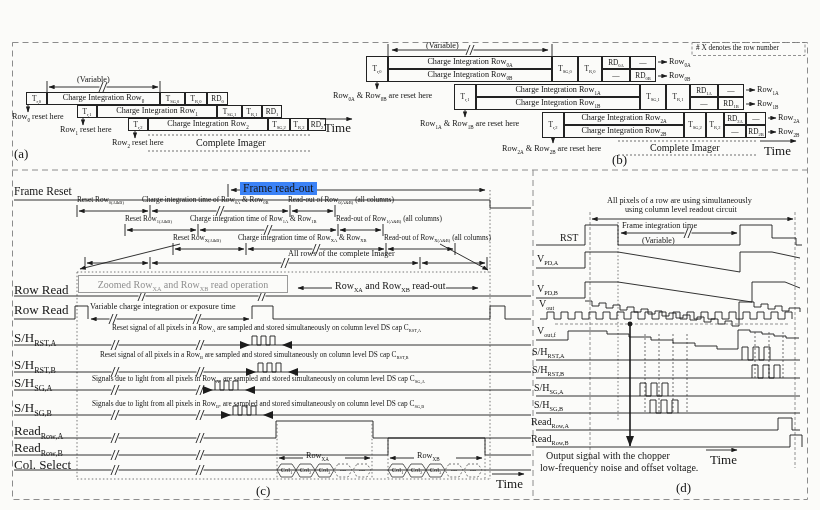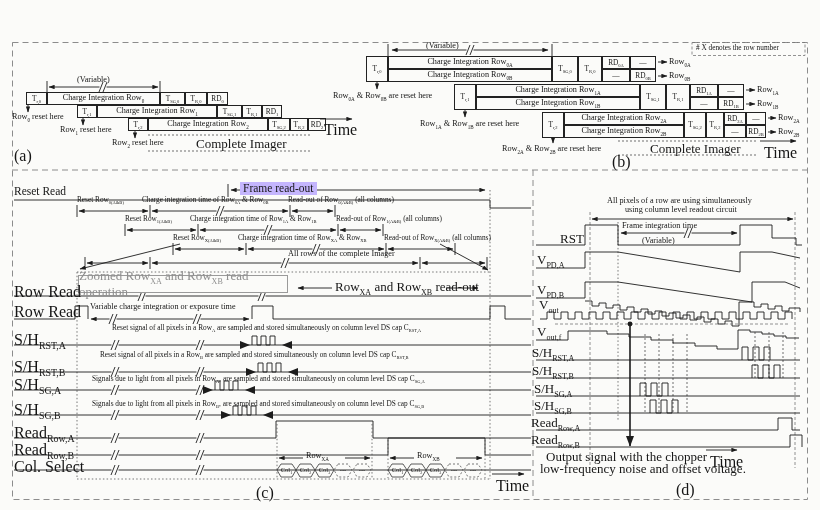--- a/index.html
+++ b/index.html
@@ -13,22 +13,22 @@
   .dsh{stroke:#8c8c8c;stroke-dasharray:6 4;stroke-width:1;}
   .dsh2{stroke:#777;stroke-dasharray:3 2;stroke-width:.8;}
   .dot{stroke:#555;stroke-dasharray:1.5 2.2;stroke-width:.8;}
   .dot2{stroke:#333;stroke-dasharray:2 2;stroke-width:.7;}
   .bgfill{fill:#fbfbf9;stroke:none;}
   .thick{stroke-width:1.6;}
   .t{position:absolute;white-space:nowrap;line-height:1.15;}
   .bx{position:absolute;border:1px solid #222;box-sizing:border-box;display:flex;
       align-items:center;justify-content:center;text-align:center;line-height:1;}
   .ctr{text-align:center;}
-  .f6{font-size:6.5px}.f7{font-size:7.3px}.f8{font-size:8.2px}.f9{font-size:13px}.f10{font-size:16px}.f11{font-size:11.5px}
-  .bg{background:#c4b5fd;padding:0 3px;}
+  .f6{font-size:6.5px}.f7{font-size:7.3px}.f8{font-size:8.2px}.f9{font-size:10px}.f10{font-size:13px}.f11{font-size:11.5px}
+  .bg{background:#3b82f6;padding:0 3px;}
   .zbox{position:absolute;border:1px solid #9a9a9a;color:#8f8f8f;display:flex;
         align-items:center;justify-content:center;background:#fbfbf9;}
   sub{font-size:62%;line-height:0;}
 </style>
 </head>
 <body>
 
 <div id="fig">
 
 <svg id="lines" width="820" height="510" viewBox="0 0 820 510">
@@ -386,21 +386,21 @@
 <div class="bx f7" style="left:746px;top:125px;width:20px;height:13px">
       <span>RD<sub>2B</sub></span>
     </div>
 <span class="t f8" style="left:778px;top:113px">Row<sub>2A</sub></span>
 <span class="t f8" style="left:778px;top:127px">Row<sub>2B</sub></span>
 <span class="t f8" style="left:502px;top:144px">Row<sub>2A</sub> &amp; Row<sub>2B</sub> are reset here</span>
 <span class="t f9" style="left:650px;top:142px">Complete Imager</span>
 <span class="t f10" style="left:764px;top:144px">Time</span>
 <span class="t f10" style="left:612px;top:153px">(b)</span>
 
-<span class="t f11" style="left:14px;top:185px">Reset Read</span>
+<span class="t f11" style="left:14px;top:185px">Frame Reset</span>
 <span class="t f11 bg" style="left:240px;top:182px">Frame read-out</span>
 <span class="t f7" style="left:77px;top:196px">Reset Row<sub>0(A&amp;B)</sub></span>
 <span class="t f7" style="left:142px;top:196px">Charge integration time of Row<sub>0A</sub> &amp; Row<sub>0B</sub></span>
 <span class="t f7" style="left:288px;top:196px">Read-out of Row<sub>0(A&amp;B)</sub> (all columns)</span>
 <span class="t f7" style="left:125px;top:215px">Reset Row<sub>1(A&amp;B)</sub></span>
 <span class="t f7" style="left:190px;top:215px">Charge integration time of Row<sub>1A</sub> &amp; Row<sub>1B</sub></span>
 <span class="t f7" style="left:336px;top:215px">Read-out of Row<sub>1(A&amp;B)</sub> (all columns)</span>
 <span class="t f7" style="left:173px;top:234px">Reset Row<sub>X(A&amp;B)</sub></span>
 <span class="t f7" style="left:238px;top:234px">Charge integration time of Row<sub>XA</sub> &amp; Row<sub>XB</sub></span>
 <span class="t f7" style="left:384px;top:234px">Read-out of Row<sub>X(A&amp;B)</sub> (all columns)</span>

